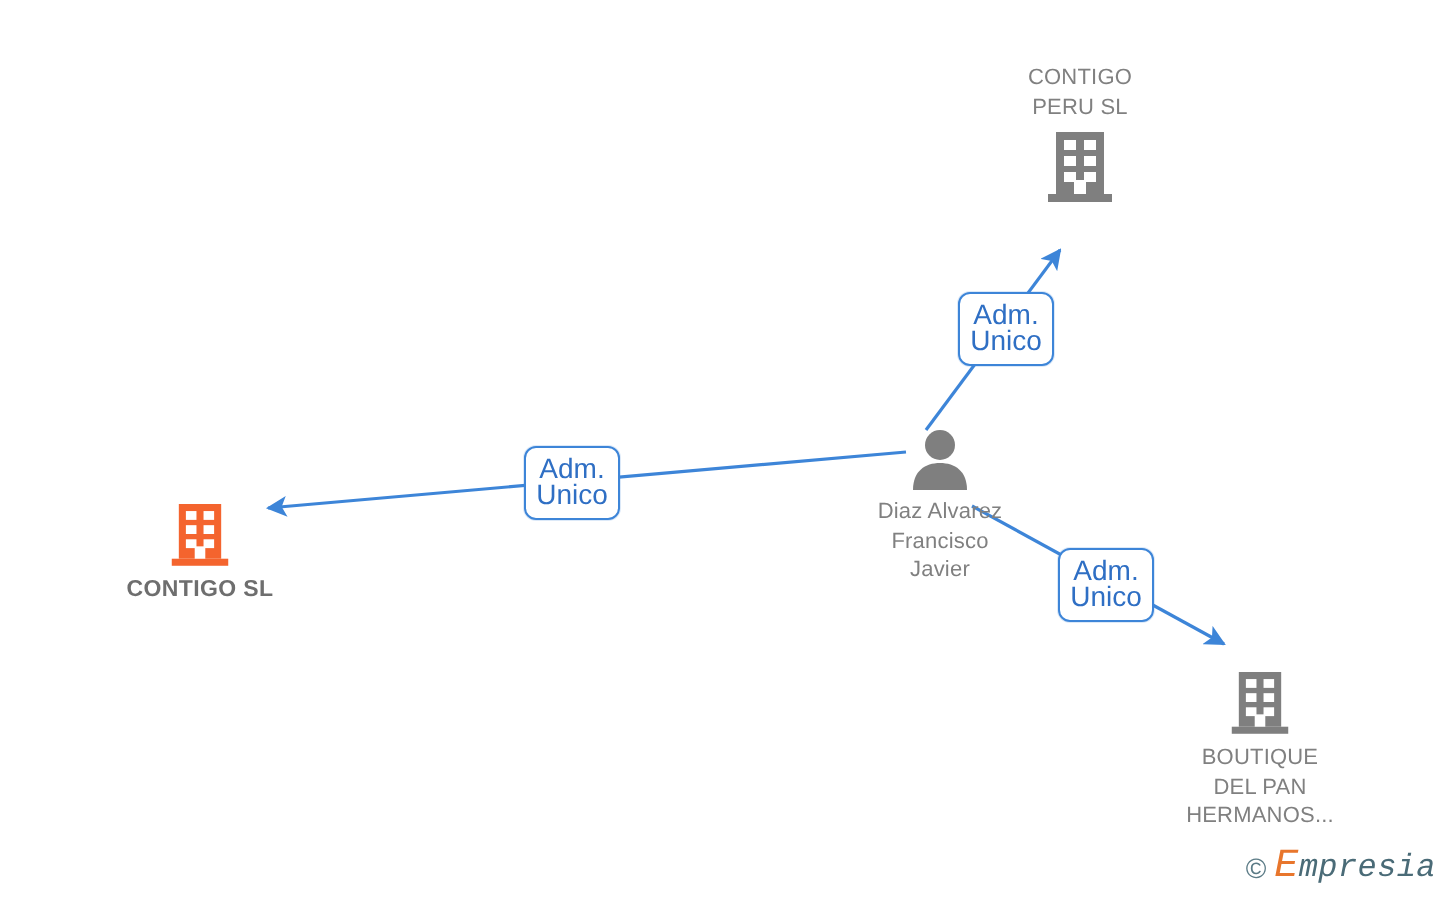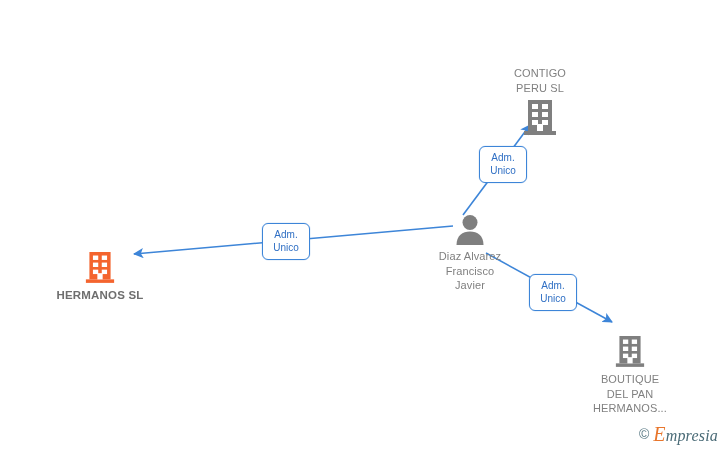--- a/index.html
+++ b/index.html
@@ -59,21 +59,21 @@
   
   .edge-label {
     position: absolute;
     box-sizing: border-box;
     width: 48px;
     padding: 4px 0 5px;
     background: #ffffff;
     border: 1px solid #3d85d8;
     border-radius: 6px;
     text-align: center;
-    font-size: 10px;
+    font-size: 14px;
     line-height: 13px;
     color: #2f6fc4;
     white-space: pre-line;
     z-index: 5;
     box-shadow: 0 0 0 0.5px rgba(61,133,216,0.18);
   }
 
   
   #watermark {
     position: absolute;
@@ -84,21 +84,21 @@
     gap: 4px;
     z-index: 8;
     user-select: none;
   }
   #watermark .wm-c {
     font-size: 14px;
     color: #5b7b86;
     line-height: 1;
   }
   #watermark .wm-text {
-    font-family: Liberation Serif, serif;
+    font-family: Liberation Mono, monospace;
     font-style: italic;
     font-size: 16px;
     line-height: 1;
     color: #4a6b77;
     letter-spacing: 0.2px;
   }
   #watermark .wm-text .wm-cap {
     color: #e8762c;
     font-size: 20px;
   }
@@ -115,21 +115,21 @@
       </marker>
     </defs>
 
     <line x1="463" y1="215" x2="530" y2="125" stroke="#3d85d8" stroke-width="1.6" marker-end="url(#arrowhead)"></line>
 
     <line x1="453" y1="226" x2="134" y2="254" stroke="#3d85d8" stroke-width="1.6" marker-end="url(#arrowhead)"></line>
 
     <line x1="486" y1="253" x2="612" y2="322" stroke="#3d85d8" stroke-width="1.6" marker-end="url(#arrowhead)"></line>
   </svg>
 
-  <div class="node" style="left:540px; top:66px;">
+  <div class="node" style="left:540px; top:32px;">
     <span class="node-label above">CONTIGO
 PERU SL</span>
     <span class="node-icon">
       <svg width="34" height="38" viewBox="0 0 34 38" xmlns="http://www.w3.org/2000/svg">
         <rect x="5" y="2" width="24" height="31" fill="#7f7f7f"></rect>
         <rect x="1" y="33" width="32" height="4" fill="#7f7f7f"></rect>
         <rect x="9" y="6" width="6" height="5" fill="#ffffff"></rect>
         <rect x="19" y="6" width="6" height="5" fill="#ffffff"></rect>
         <rect x="9" y="14" width="6" height="5" fill="#ffffff"></rect>
         <rect x="19" y="14" width="6" height="5" fill="#ffffff"></rect>
@@ -147,21 +147,21 @@
         <rect x="1" y="33" width="32" height="4" fill="#f4642e"></rect>
         <rect x="9" y="6" width="6" height="5" fill="#ffffff"></rect>
         <rect x="19" y="6" width="6" height="5" fill="#ffffff"></rect>
         <rect x="9" y="14" width="6" height="5" fill="#ffffff"></rect>
         <rect x="19" y="14" width="6" height="5" fill="#ffffff"></rect>
         <rect x="9" y="22" width="6" height="5" fill="#ffffff"></rect>
         <rect x="19" y="22" width="6" height="5" fill="#ffffff"></rect>
         <rect x="14" y="26" width="6" height="7" fill="#ffffff"></rect>
       </svg>
     </span>
-    <span class="node-label focus">HERMANOS SL</span>
+    <span class="node-label focus">CONTIGO SL</span>
   </div>
 
   <div class="node" style="left:630px; top:334px;">
     <span class="node-icon">
       <svg width="30" height="34" viewBox="0 0 34 38" xmlns="http://www.w3.org/2000/svg">
         <rect x="5" y="2" width="24" height="31" fill="#7f7f7f"></rect>
         <rect x="1" y="33" width="32" height="4" fill="#7f7f7f"></rect>
         <rect x="9" y="6" width="6" height="5" fill="#ffffff"></rect>
         <rect x="19" y="6" width="6" height="5" fill="#ffffff"></rect>
         <rect x="9" y="14" width="6" height="5" fill="#ffffff"></rect>

